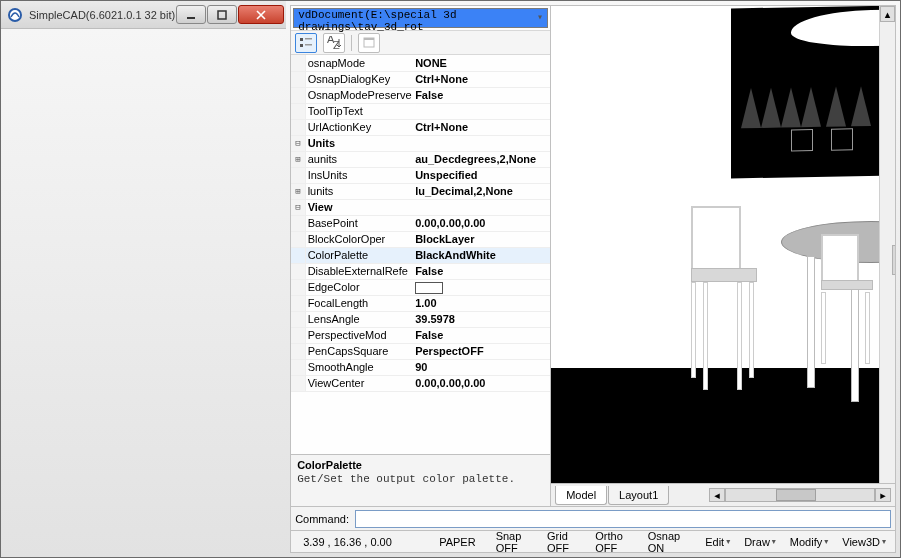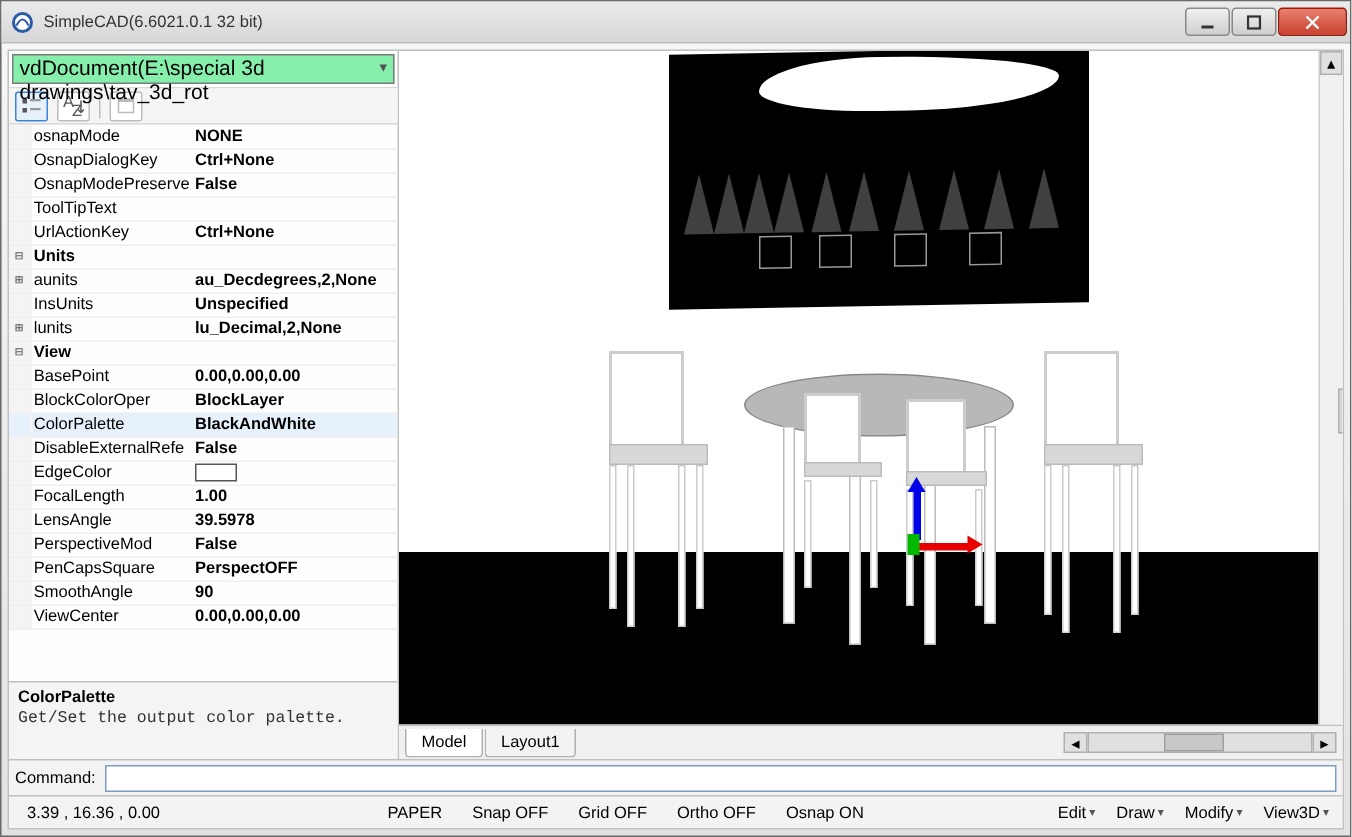--- a/index.html
+++ b/index.html
@@ -1,31 +1,31 @@
 <!DOCTYPE html>
 <html><head>
 <meta charset="utf-8">
 <style>
   * { box-sizing: border-box; margin: 0; padding: 0; font-family: "Segoe UI", Tahoma, sans-serif; font-size: 11px; }
   body { background: #d4d0c8; width: 901px; height: 558px; overflow: hidden; }
-  .window { width: 901px; height: 558px; background: linear-gradient(#f7f7f7, #e2e2e2); border: 1px solid #6b6b6b; display: flex; flex-direction: column; }
+  .window { width: 901px; height: 558px; background: linear-gradient(#f7f7f7, #e2e2e2); border: 1px solid #6b6b6b; display: flex; flex-direction: row; }
   .titlebar { height: 28px; background: linear-gradient(#ebebeb, #d7d7d7); display: flex; align-items: center; padding: 0 2px 0 6px; border-bottom: 1px solid #bdbdbd; }
   .app-icon { width: 16px; height: 16px; margin-right: 6px; display: inline-block; position: relative; }
   .app-icon svg { width: 16px; height: 16px; }
   .title-text { flex: 1; color: #333; }
   .win-controls { display: flex; }
   .win-btn { width: 30px; height: 19px; border: 1px solid #888; margin-left: 1px; background: linear-gradient(#f0f0f0,#cfcfcf); display:flex; align-items:center; justify-content:center; border-radius:3px;}
   .win-btn.close { background: linear-gradient(#e97f70,#c8432e); border-color:#9b1808; width:46px;}
   .win-btn svg { width:10px; height:10px; }
 
   .client { flex:1; display:flex; flex-direction:column; background:#f0f0f0; border:1px solid #c0c0c0; margin:4px; }
   .main-row { flex:1; display:flex; min-height:0; }
   .left-pane { width:260px; display:flex; flex-direction:column; border-right:1px solid #c0c0c0; background:#fefefe; }
   .doc-combo-row { padding:2px; border-bottom:1px solid #d8d8d8;}
-  .doc-combo { width:100%; height:20px; border:1px solid #7a7a7a; background:#86efac; padding:0 18px 0 4px; font-size:14px; position:relative;}
+  .doc-combo { width:100%; height:20px; border:1px solid #7a7a7a; background:#3b82f6; padding:0 18px 0 4px; font-size:11px; position:relative;font-family:Liberation Mono, monospace;}
   .doc-combo::after { content:"▾"; position:absolute; right:4px; top:2px; color:#555;font-size:10px;}
   .pg-toolbar { height:24px; display:flex; align-items:center; padding:0 4px; gap:6px; border-bottom:1px solid #d8d8d8; background:#f5f5f5;}
   .pg-btn { width:22px; height:20px; border:1px solid #bdbdbd; background:#fff; display:flex; align-items:center; justify-content:center; border-radius:2px;}
   .pg-btn.selected { border-color:#3a84de; background:#e6f1fc;}
   .pg-btn svg{width:14px;height:14px;}
 
   .prop-grid { flex:1; overflow-y:auto; position:relative; }
   .prop-grid::-webkit-scrollbar{width:16px;}
   .prop-grid::-webkit-scrollbar-track{background:#f0f0f0;border-left:1px solid #d0d0d0;}
   .prop-grid::-webkit-scrollbar-thumb{background:#c8c8c8;border:1px solid #a0a0a0;}

